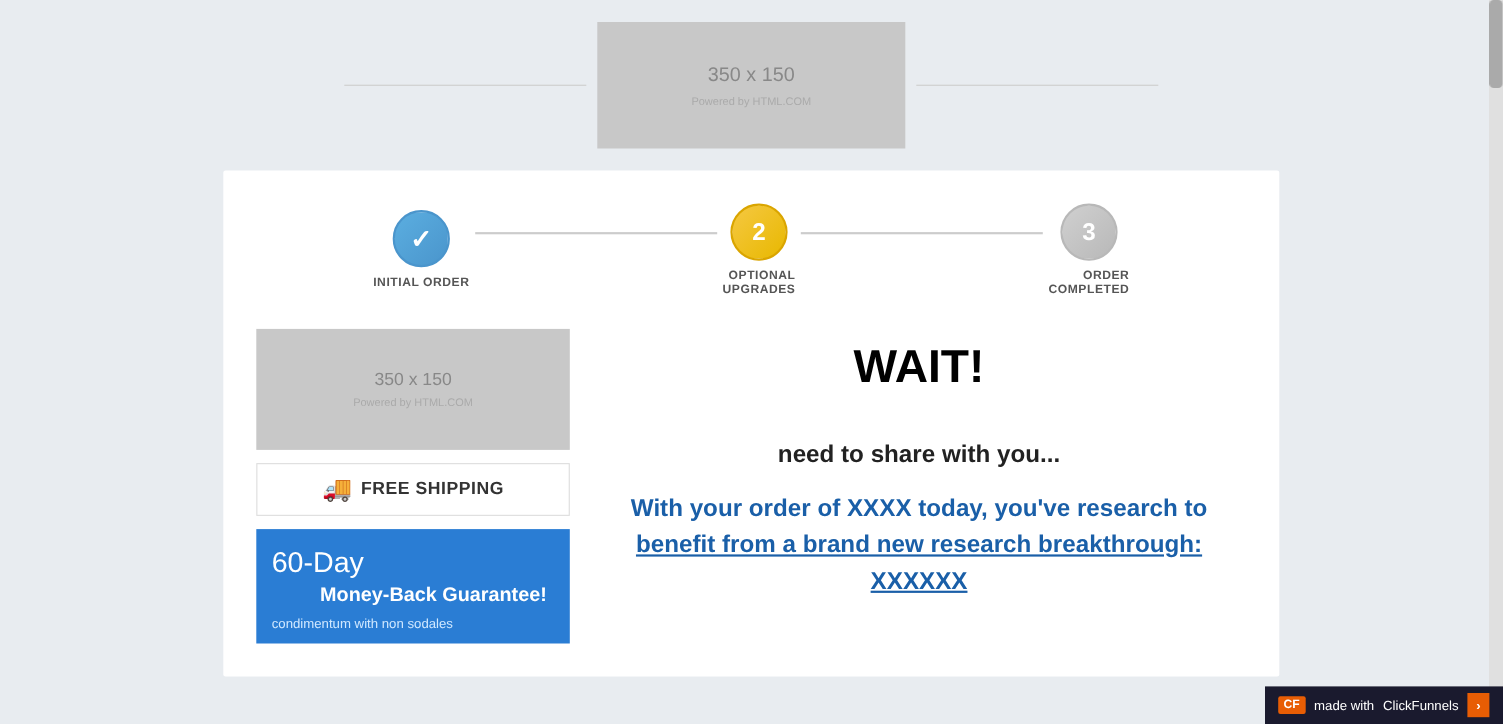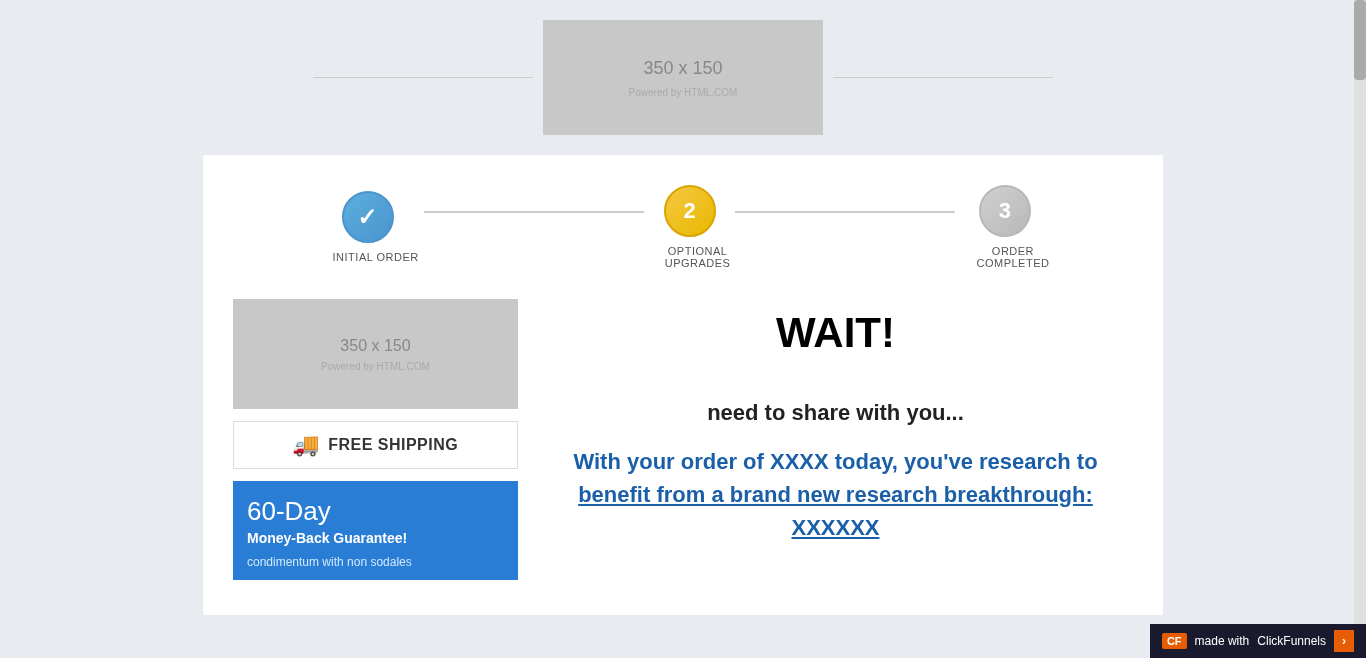--- a/index.html
+++ b/index.html
@@ -87,26 +87,25 @@
       background: linear-gradient(135deg, #f5c842, #e8b800);
       border: 2px solid #daa500;
     }
     .step-circle.inactive {
       background: linear-gradient(135deg, #d0d0d0, #b8b8b8);
       border: 2px solid #b8b8b8;
     }
     .step-label {
       margin-top: 8px;
       font-size: 11px;
-      font-weight: normal;
+      font-weight: bold;
       color: #555;
-      text-align: center;
+      text-align: right;
       letter-spacing: 0.5px;
       text-transform: uppercase;
-      margin-left: 16px;
     }
     .step-connector {
       flex: 1;
       height: 2px;
       background: #ccc;
       max-width: 220px;
       margin: 0 5px;
       margin-bottom: 30px;
     }
     .checkmark {
@@ -169,24 +168,25 @@
       color: #fff;
       padding: 16px 14px 10px 14px;
     }
     .money-back-title {
       font-size: 26px;
       font-weight: normal;
       color: #fff;
       line-height: 1.1;
     }
     .money-back-subtitle {
-      font-size: 14px;
+      font-size: 18px;
       font-weight: bold;
       color: #fff;
       margin-top: 4px;
+      margin-left: 44px;
     }
     .money-back-desc {
       font-size: 12px;
       color: #d0e8ff;
       margin-top: 8px;
       line-height: 1.4;
     }
 
     
     .right-content {

